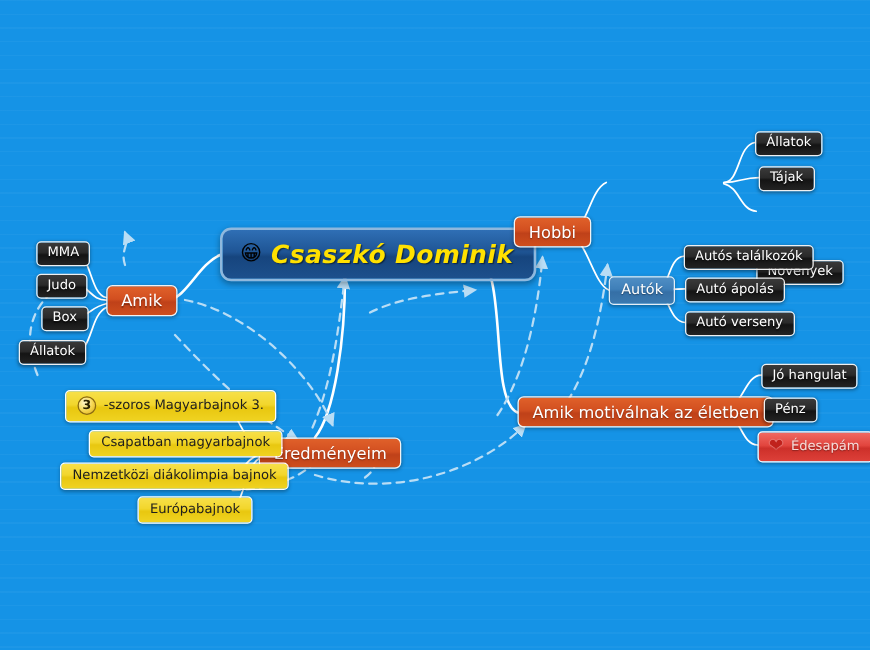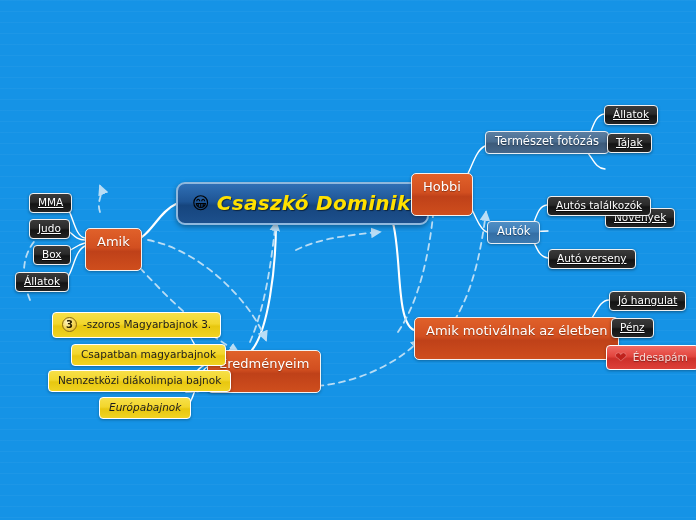--- a/index.html
+++ b/index.html
@@ -52,21 +52,21 @@
     letter-spacing: .3px;
     text-shadow: 1px 1px 1px rgba(0,0,0,0.5);
   }
   .n-root .emoji { font-size: 17px; line-height: 1; }
 
   
   .n-main {
     background: linear-gradient(to bottom, #e0612a 0%, #d24f20 45%, #bf4119 55%, #cf4e1d 100%);
     border: 1px solid #f2f2f2;
     box-shadow: 0 1px 3px rgba(0,0,0,0.3);
-    padding: 6px 11px 22px 11px;
+    padding: 6px 11px 4px 11px;
   }
   .n-main .lbl {
     color: #ffffff;
     font-size: 13px;
     text-shadow: 0 1px 1px rgba(0,0,0,0.35);
   }
 
   
   .n-slate {
     background: linear-gradient(to bottom, #5b7fa2 0%, #4a6d90 45%, #3d5b7b 55%, #46678a 100%);
@@ -99,21 +99,20 @@
     background: linear-gradient(to bottom, #3a3a3a 0%, #2a2a2a 45%, #141414 55%, #232323 100%);
     border: 1px solid #f0f0f0;
     box-shadow: 0 1px 3px rgba(0,0,0,0.4);
     padding: 3px 8px 4px 8px;
     border-radius: 4px;
   }
   .n-dark .lbl {
     color: #ffffff;
     font-size: 10.5px;
     text-shadow: 0 1px 1px rgba(0,0,0,0.6);
-    text-decoration: underline;
   }
 
   
   .n-yellow {
     background: linear-gradient(to bottom, #f7e04a 0%, #f2d62c 45%, #e8c70f 55%, #f0d322 100%);
     border: 1px solid #ffffff;
     box-shadow: 0 1px 3px rgba(0,0,0,0.3);
     padding: 4px 9px 5px 9px;
     border-radius: 4px;
     gap: 6px;
@@ -216,38 +215,38 @@
 
   <div class="node n-root" style="left:176px; top:182px;">
     <span class="emoji">😁</span>
     <span class="lbl">Csaszkó Dominik</span>
   </div>
 
   <div class="node n-main" style="left:411px; top:173px;">
     <span class="lbl">Hobbi</span>
   </div>
 
-  <div class="node n-slate" style="left:485px; top:131px;">
-    <span class="lbl">Természet fotózás</span>
-  </div>
   <div class="node n-dark" style="left:604px; top:105px;">
     <span class="lbl">Állatok</span>
   </div>
   <div class="node n-dark" style="left:607px; top:133px;">
     <span class="lbl">Tájak</span>
   </div>
   <div class="node n-dark" style="left:605px; top:160px;margin-top:48px;">
     <span class="lbl">Növények</span>
   </div>
 
   <div class="node n-blue" style="left:487px; top:221px;">
     <span class="lbl">Autók</span>
   </div>
   <div class="node n-dark" style="left:547px; top:196px;">
     <span class="lbl">Autós találkozók</span>
+  </div>
+  <div class="node n-dark" style="left:548px; top:222px;">
+    <span class="lbl">Autó ápolás</span>
   </div>
   <div class="node n-dark" style="left:548px; top:249px;">
     <span class="lbl">Autó verseny</span>
   </div>
 
   <div class="node n-main" style="left:414px; top:317px;">
     <span class="lbl">Amik motiválnak az életben</span>
   </div>
   <div class="node n-dark" style="left:609px; top:291px;">
     <span class="lbl">Jó hangulat</span>
@@ -282,17 +281,17 @@
   <div class="node n-yellow" style="left:52px; top:312px;">
     <span class="badge3">3</span>
     <span class="lbl">-szoros Magyarbajnok 3.</span>
   </div>
   <div class="node n-yellow" style="left:71px; top:344px;align-items:flex-end;">
     <span class="lbl">Csapatban magyarbajnok</span>
   </div>
   <div class="node n-yellow" style="left:48px; top:370px;">
     <span class="lbl">Nemzetközi diákolimpia bajnok</span>
   </div>
-  <div class="node n-yellow" style="left:99px; top:397px;font-style:italic;">
+  <div class="node n-yellow" style="left:110px; top:397px;">
     <span class="lbl">Európabajnok</span>
   </div>
 
 </div>
 
 </body></html>

